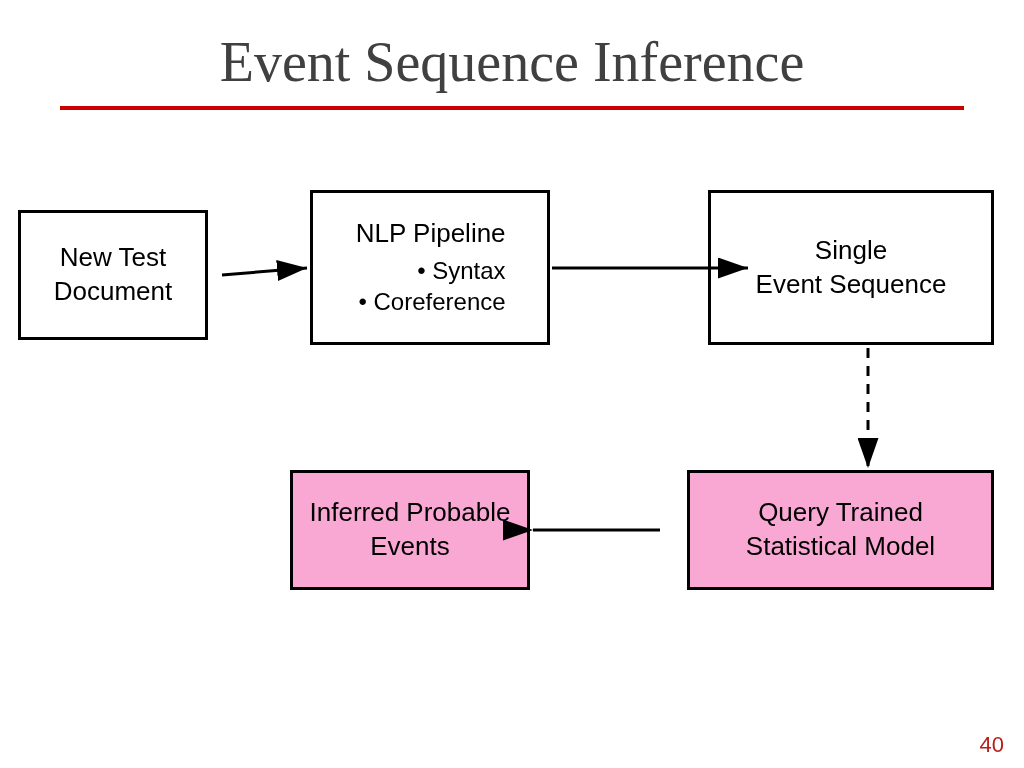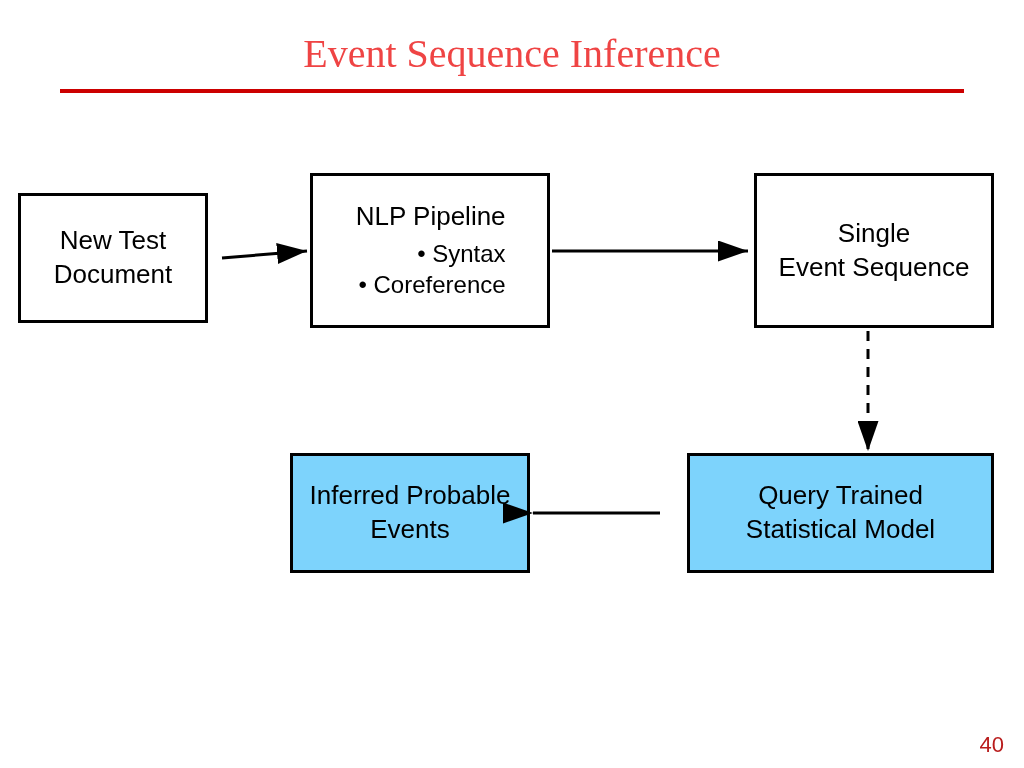--- a/index.html
+++ b/index.html
@@ -22,22 +22,22 @@
       height: 768px;
       position: relative;
       background: #ffffff;
     }
 
     .title-area {
       padding: 30px 40px 0 40px;
     }
 
     .slide-title {
-      font-size: 40px;
-      color: #ef4444;
+      font-size: 56px;
+      color: #404040;
       font-family: 'Times New Roman', Times, serif;
       font-weight: normal;
       text-align: center;
       margin-bottom: 12px;
     }
 
     .title-divider {
       height: 4px;
       background: #cc0000;
       margin: 0 20px;
@@ -58,21 +58,21 @@
       display: flex;
       align-items: center;
       justify-content: center;
       text-align: center;
       font-size: 26px;
       font-weight: normal;
       line-height: 1.3;
     }
 
     .box.gray {
-      background: #7dd3fc;
+      background: #f9a8d4;
     }
 
     .box-new-test {
       left: 18px;
       top: 80px;
       width: 190px;
       height: 130px;
     }
 
     .box-nlp {
@@ -103,21 +103,21 @@
       padding-left: 4px;
     }
 
     .box-nlp-content .bullet-list li::before {
       content: "• ";
     }
 
     .box-single-event {
       right: 30px;
       top: 60px;
-      width: 240px;
+      width: 286px;
       height: 155px;
     }
 
     .box-inferred {
       left: 290px;
       top: 340px;
       width: 240px;
       height: 120px;
     }
 

